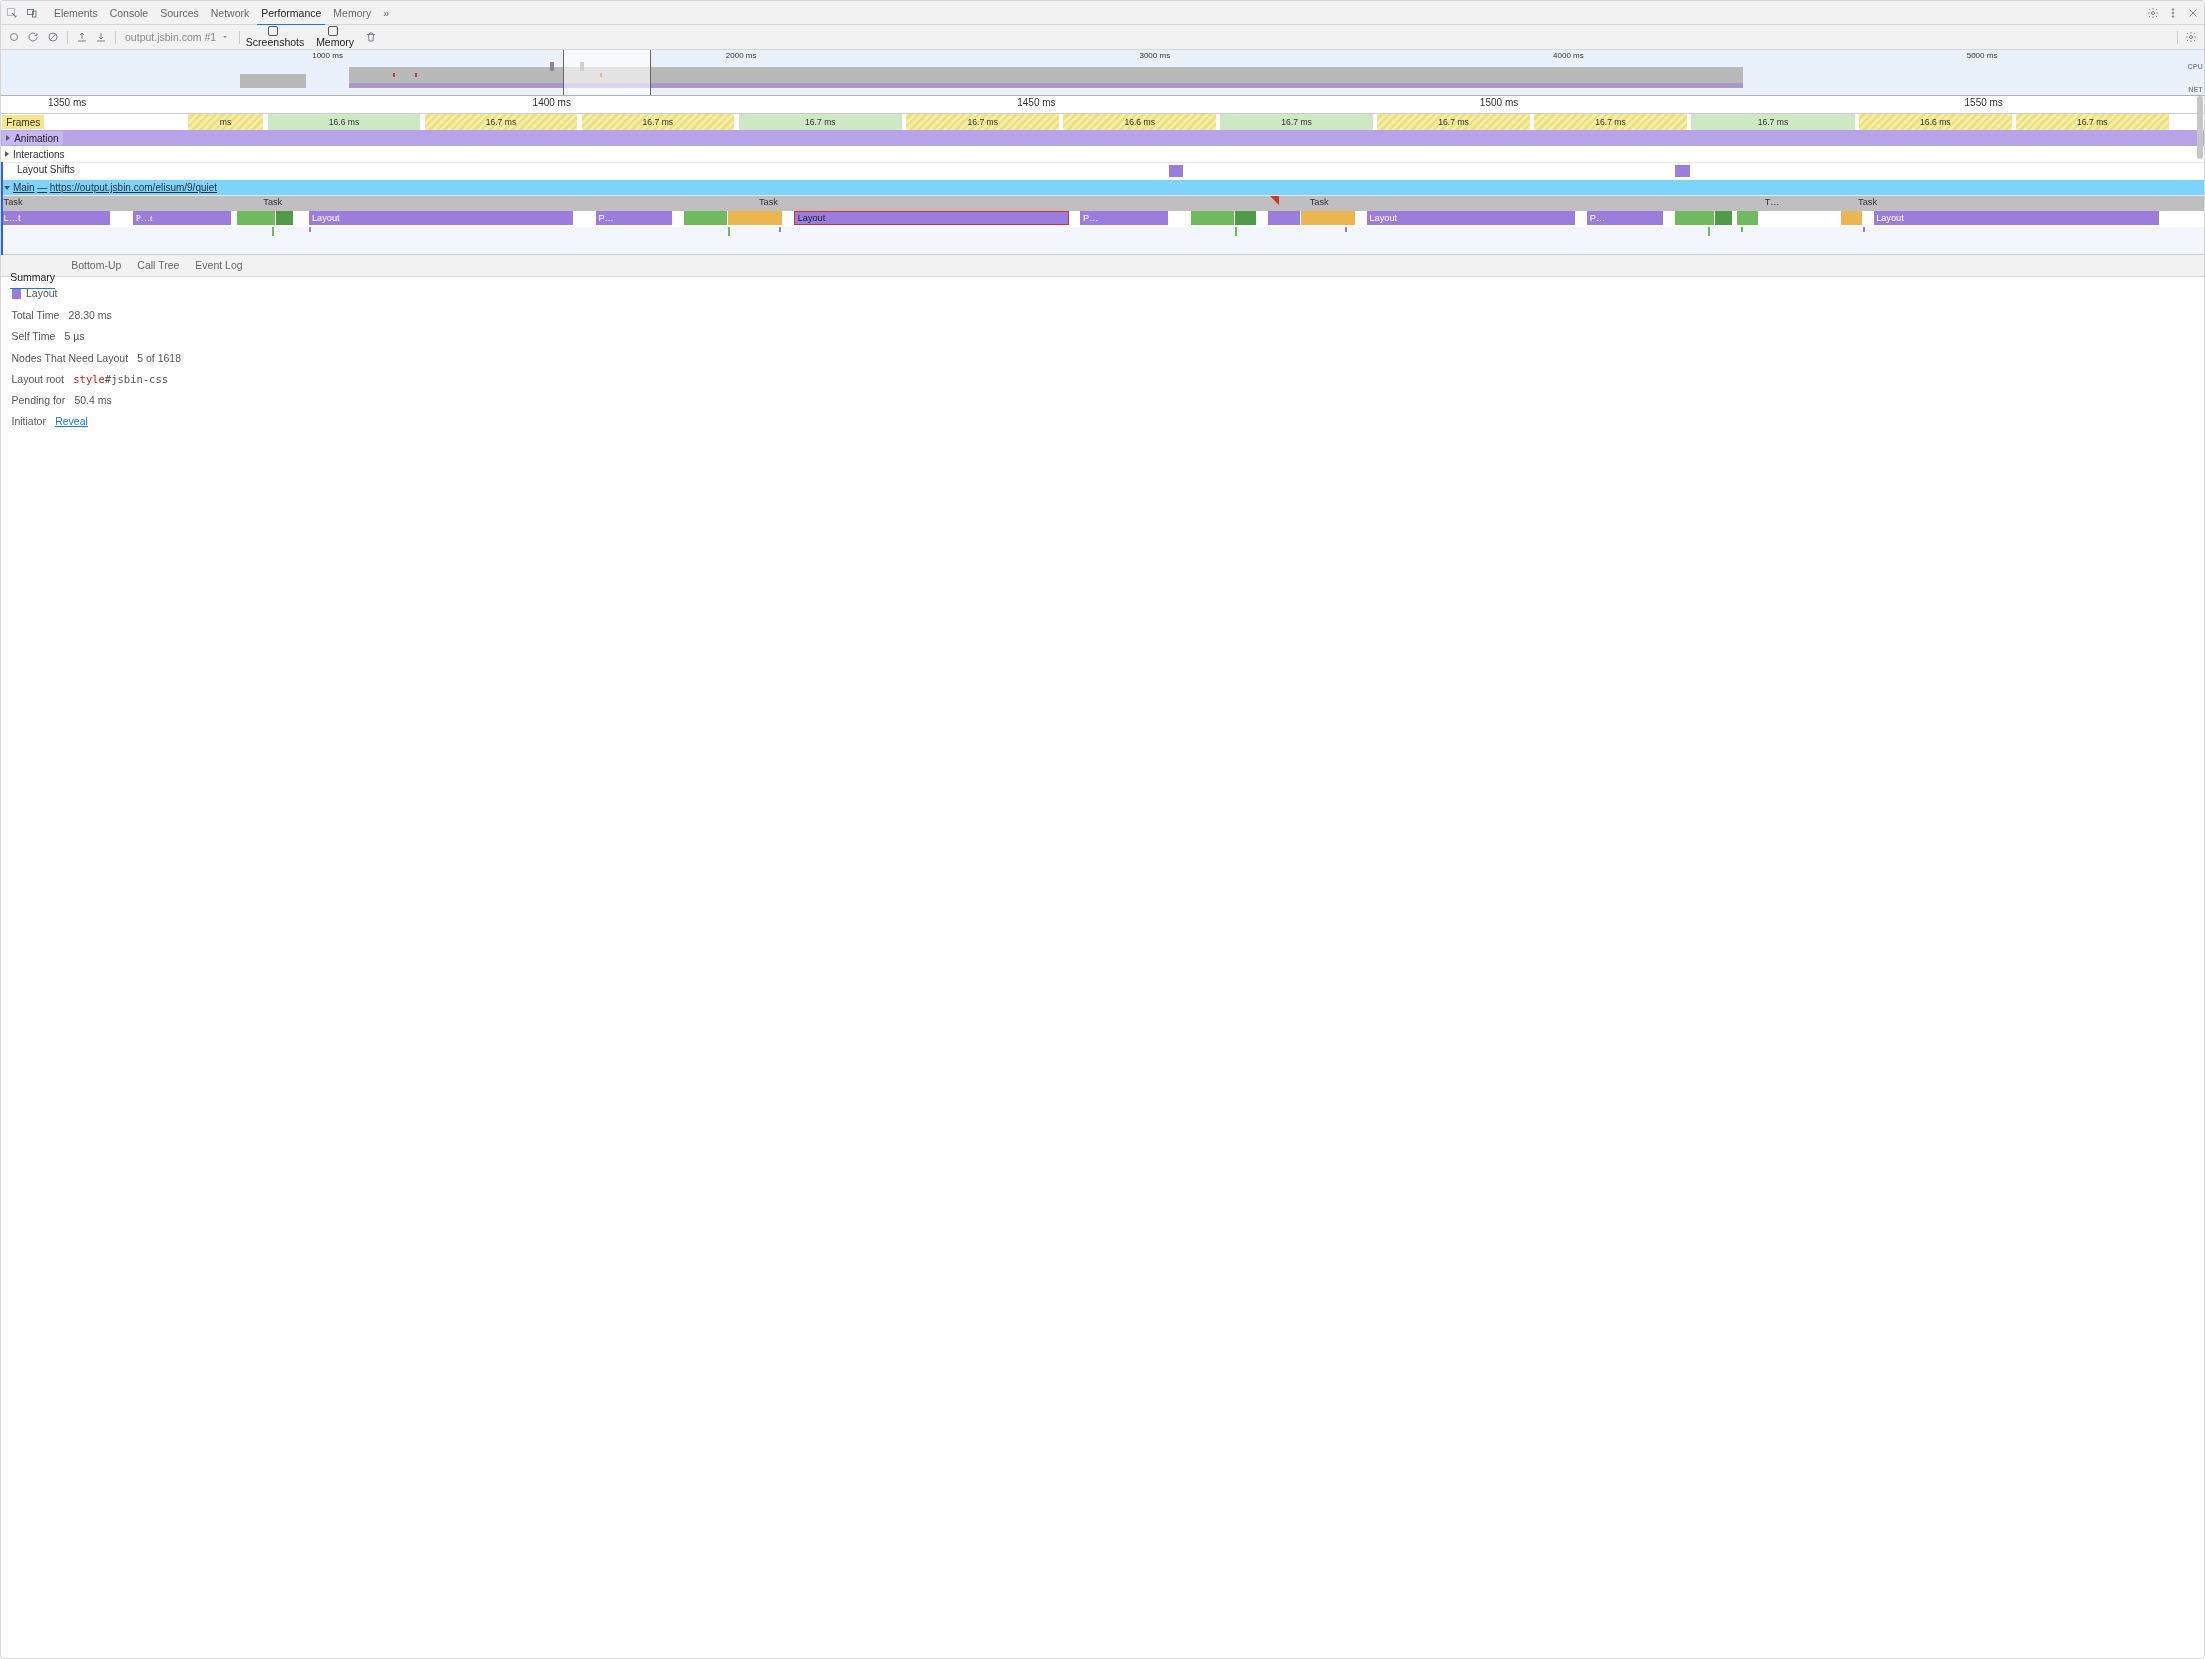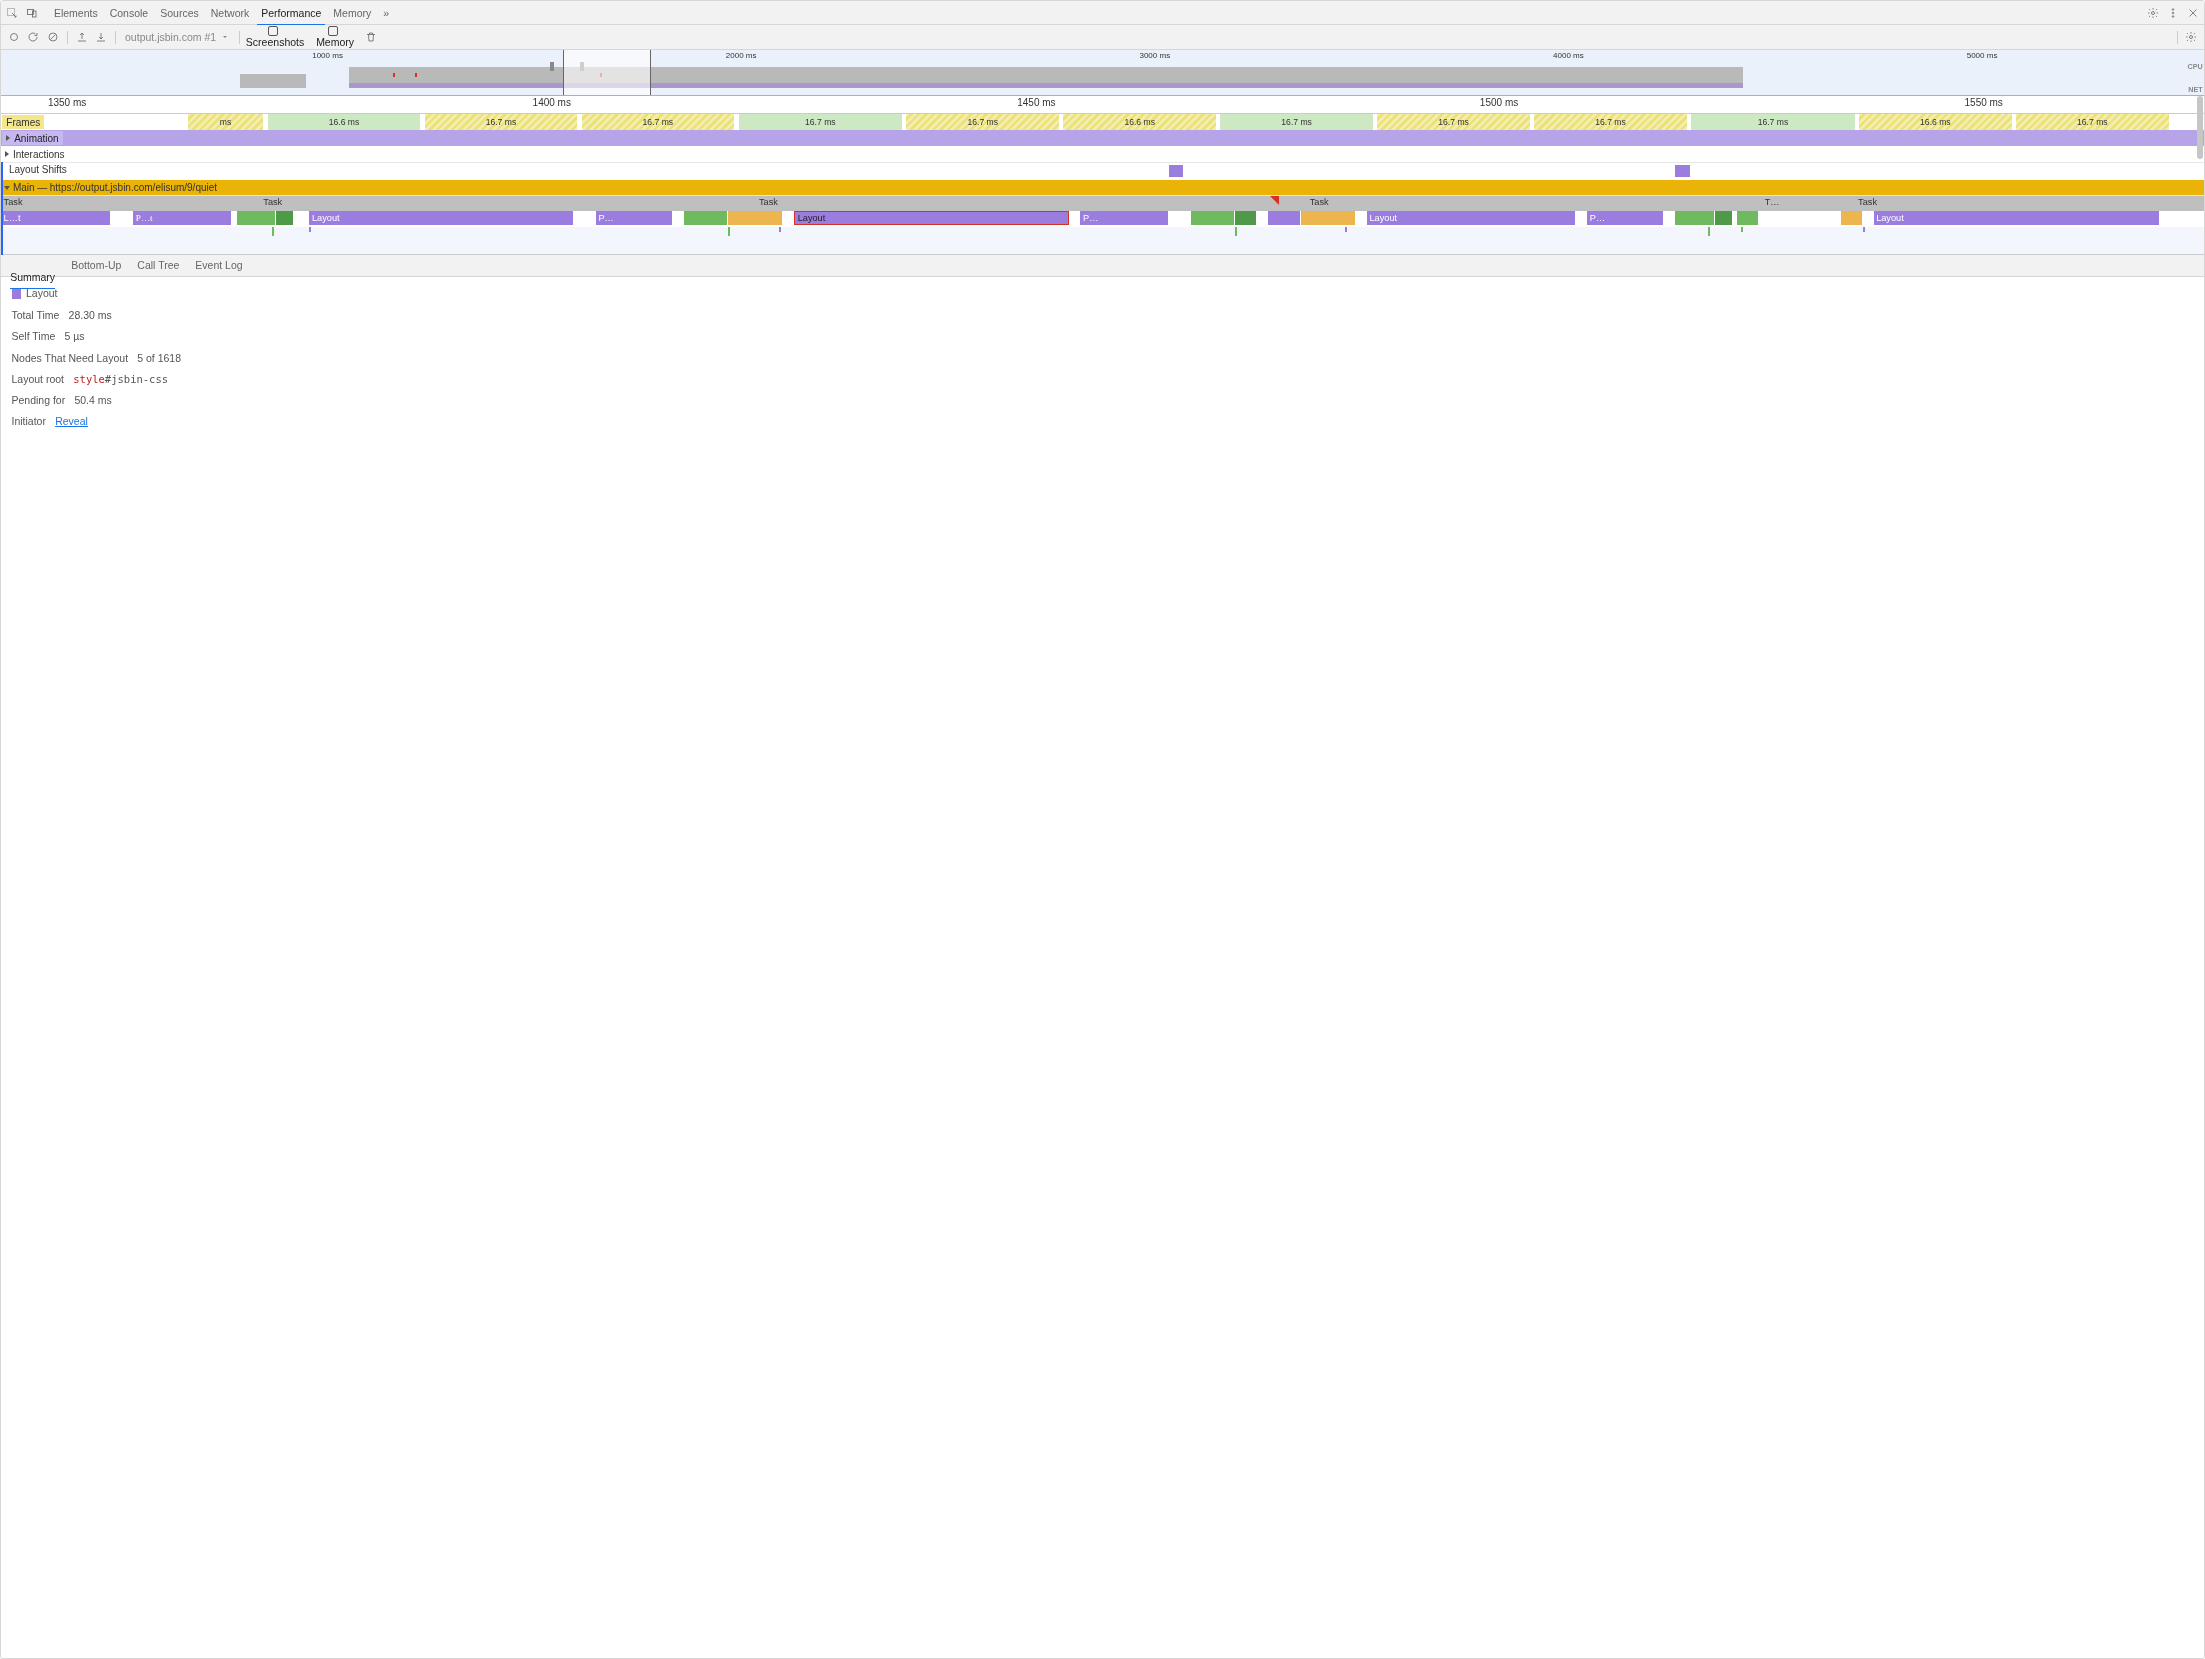--- a/index.html
+++ b/index.html
@@ -115,21 +115,21 @@
   .frame.yellow-d { background: #ece177; background-image: repeating-linear-gradient(135deg, rgba(255,255,255,0.4) 0 2.6px, transparent 2.6px 5.3px); }
   .frame.green  { background: #cde9c3; }
 
   .anim-row { height: 16px; background: #b6a3e8; position: relative; color: #222; }
   .anim-row .row-header { background: #c7b7f0; }
 
   .inter-row { height: 17px; background: #fff; align-items: center; }
   .ls-row    { height: 17px; background: #fff; position: relative; }
   .ls-block  { position: absolute; top: 2px; width: 14.5px; height: 12px; background: #9b7de0; }
 
-  .main-row { height: 16px; background: #eab308; }
+  .main-row { height: 16px; background: #7dd3fc; text-decoration: underline; }
   .main-row .row-header { position: static; }
 
   .task-track { height: 14.5px; background: #bfbfbf; position: relative; font-size: 9.2px; }
   .task-track .task-lbl { position: absolute; top: 1.3px; }
   .task-track .long-mark { position: absolute; top: 0; right: 0; width: 0; height: 0;
     border-top: 9.2px solid #d93025; border-left: 9.2px solid transparent; }
   .task-seg { position: absolute; top:0; bottom:0; }
 
   .flame-row { height: 16px; background: #fff; position: relative; }
   .flame-block {
@@ -353,21 +353,21 @@
   </div>
 
   <div class="inter-row row">
     <div class="row-header" style="position:static">
       <span class="tri"></span>
       <span>Interactions</span>
     </div>
   </div>
 
   <div class="ls-row">
-    <div class="row-header" style="position:static;padding-left:8px">
+    <div class="row-header" style="position:static;padding-left:16px">
       <span>Layout Shifts</span>
     </div>
     <div class="ls-block" style="left:53%"></div>
     <div class="ls-block" style="left:76%"></div>
   </div>
 
   <div class="main-row row">
     <div class="row-header" style="position:static">
       <span class="tri down"></span>
       <span>Main</span>

